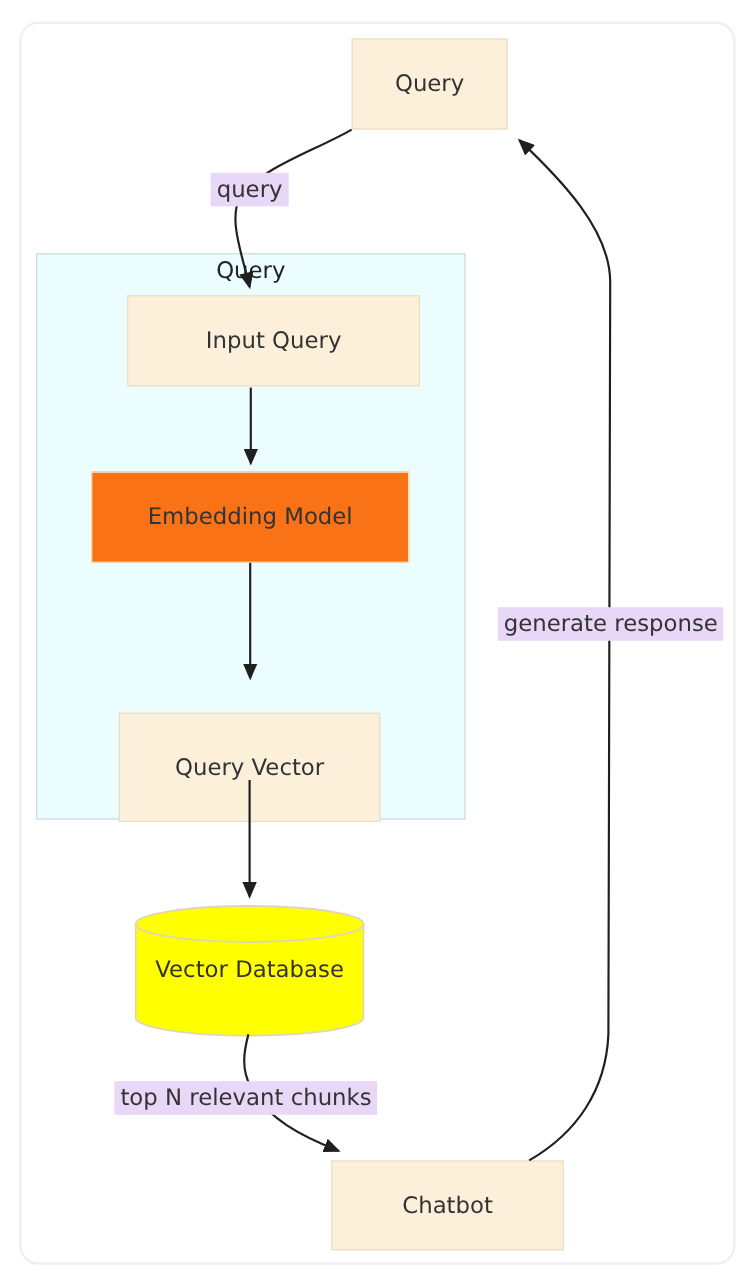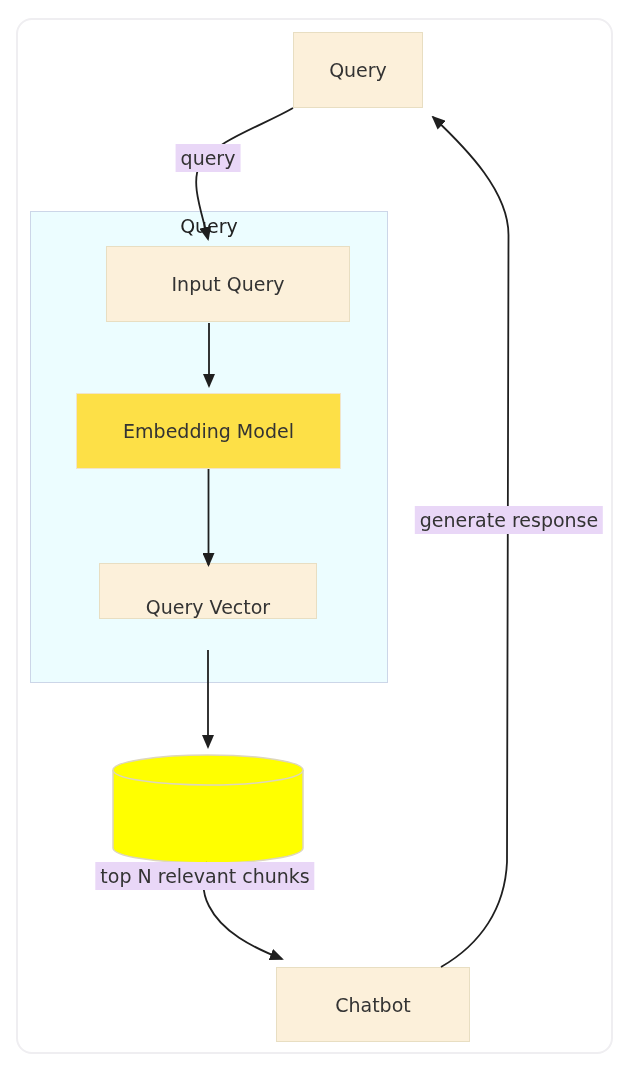--- a/index.html
+++ b/index.html
@@ -23,41 +23,41 @@
     font-size:19px;line-height:27px;color:#222222;z-index:1;
   }
   .node{
     position:absolute;box-sizing:border-box;display:flex;
     align-items:center;justify-content:center;text-align:center;
     font-size:19px;color:#333333;z-index:2;
     background:#fcf0da;border:1px solid #e8dec2;
   }
   .node-user{left:293px;top:32px;width:130px;height:76px;}
   .node-input-query{left:106px;top:246px;width:244px;height:76px;}
-  .node-embedding{left:76px;top:393px;width:265px;height:76px;background:#fde047;border-color:#f1e5cb;}
-  .node-query-vector{left:99px;top:563px;width:218px;height:56px;align-items:flex-end;}
+  .node-embedding{left:76px;top:393px;width:265px;height:76px;background:#f97316;border-color:#f1e5cb;}
+  .node-query-vector{left:99px;top:594px;width:218px;height:91px;}
   .node-chatbot{left:276px;top:967px;width:194px;height:75px;}
   .cylinder{
     position:absolute;left:112px;top:753px;width:192px;height:112px;z-index:2;
   }
   .cylinder-label{
     position:absolute;left:0;top:44px;width:192px;text-align:center;
     font-size:19px;color:#333333;
   }
   .edges{
     position:absolute;left:0;top:0;width:630px;height:1068px;z-index:3;
     pointer-events:none;
   }
   .edge-label{
     position:absolute;transform:translate(-50%,-50%);
     background:#e9d7f7;color:#333333;font-size:19px;
     padding:3px 5px;white-space:nowrap;z-index:4;
   }
   .edge-label-query{left:208px;top:158px;}
-  .edge-label-topn{left:205px;top:876px;}
+  .edge-label-topn{left:205px;top:915px;}
   .edge-label-generate{left:509px;top:520px;}
 </style>
 </head>
 <body>
 
 <div class="card"></div>
 
 <div class="subgraph"></div>
 <div class="subgraph-title">Query</div>
 
@@ -75,20 +75,21 @@
 
 <div class="node node-query-vector">
   <span>Query Vector</span>
 </div>
 
 <div class="cylinder">
   <svg width="192" height="112" viewBox="0 0 192 112">
     <path d="M1,17 L1,95 A95,15 0 0 0 191,95 L191,17" fill="#ffff00" stroke="#ddd6bd" stroke-width="1.5"></path>
     <ellipse cx="96" cy="17" rx="95" ry="15" fill="#ffff00" stroke="#ddd6bd" stroke-width="1.5"></ellipse>
   </svg>
+  <div class="cylinder-label">Vector Database</div>
 </div>
 
 <div class="node node-chatbot">
   <span>Chatbot</span>
 </div>
 
 <svg class="edges" viewBox="0 0 630 1068">
   <defs>
     <marker id="arrow" viewBox="0 0 14 12" refX="12" refY="6" markerWidth="14" markerHeight="12" markerUnits="userSpaceOnUse" orient="auto">
       <path d="M0,0 L14,6 L0,12 Z" fill="#1f1f1f"></path>

